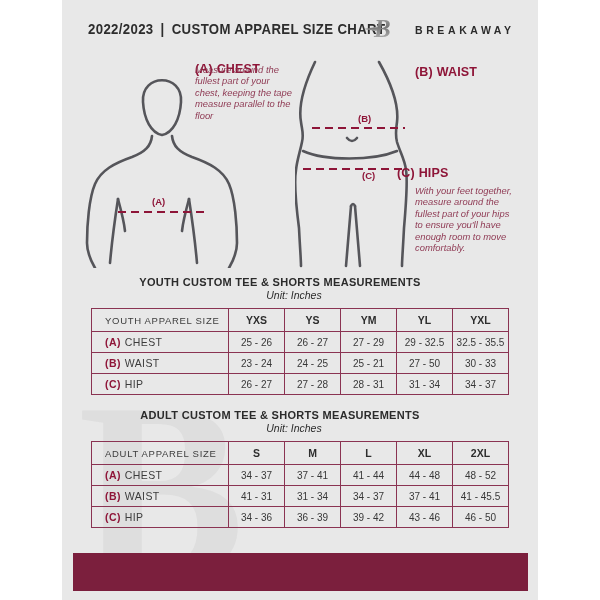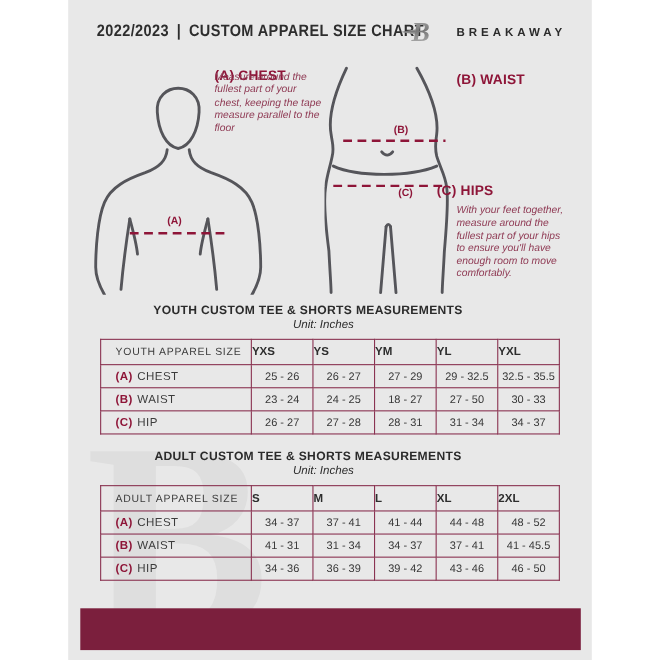--- a/index.html
+++ b/index.html
@@ -25,21 +25,21 @@
   .figlab{font-weight:bold;font-size:9.5px;color:#8e1538;}
 
   
   .tbl-title{left:0;width:436px;text-align:center;font-weight:bold;font-size:11px;color:#2b2b2b;letter-spacing:.3px;}
   .tbl-unit{left:0;width:464px;text-align:center;font-style:italic;font-size:10.5px;color:#2b2b2b;}
   table.size{position:absolute;left:29px;width:417px;border-collapse:collapse;table-layout:fixed;}
   table.size td{border:1.5px solid #8a3352;padding:0;}
   table.size tr{height:21px;}
   table.size tr.hrow{height:23px;}
   .size .lab{font-size:9.5px;letter-spacing:.7px;color:#3c3c3c;padding-left:13px;}
-  .size .colh{text-align:left;font-weight:bold;font-size:10.5px;color:#2d2d2d;}
+  .size .colh{text-align:center;font-weight:bold;font-size:10.5px;color:#2d2d2d;}
   .size .rlab{padding-left:13px;font-size:10.5px;color:#3c3c3c;letter-spacing:.4px;white-space:nowrap;}
   .size .rlab .key{color:#8e1538;font-weight:bold;margin-right:4px;}
   .size .val{text-align:center;font-size:10px;color:#383838;}
 
   .bottom-bar{left:11px;top:553px;width:455px;height:38px;background:#7b1f3d;}
 
   svg{display:block;}
   .fig path{fill:none;stroke:#55555a;stroke-width:2.6;stroke-linecap:round;}
   .fig path.dash{stroke:#8e1538;stroke-width:2.2;stroke-dasharray:8 5;stroke-linecap:butt;}
 </style>
@@ -125,21 +125,21 @@
         <td class="val">25 - 26</td>
         <td class="val">26 - 27</td>
         <td class="val">27 - 29</td>
         <td class="val">29 - 32.5</td>
         <td class="val">32.5 - 35.5</td>
       </tr>
       <tr>
         <td class="rlab"><span class="key">(B)</span><span>WAIST</span></td>
         <td class="val">23 - 24</td>
         <td class="val">24 - 25</td>
-        <td class="val">18 - 27</td>
+        <td class="val">25 - 21</td>
         <td class="val">27 - 50</td>
         <td class="val">30 - 33</td>
       </tr>
       <tr>
         <td class="rlab"><span class="key">(C)</span><span>HIP</span></td>
         <td class="val">26 - 27</td>
         <td class="val">27 - 28</td>
         <td class="val">28 - 31</td>
         <td class="val">31 - 34</td>
         <td class="val">34 - 37</td>

